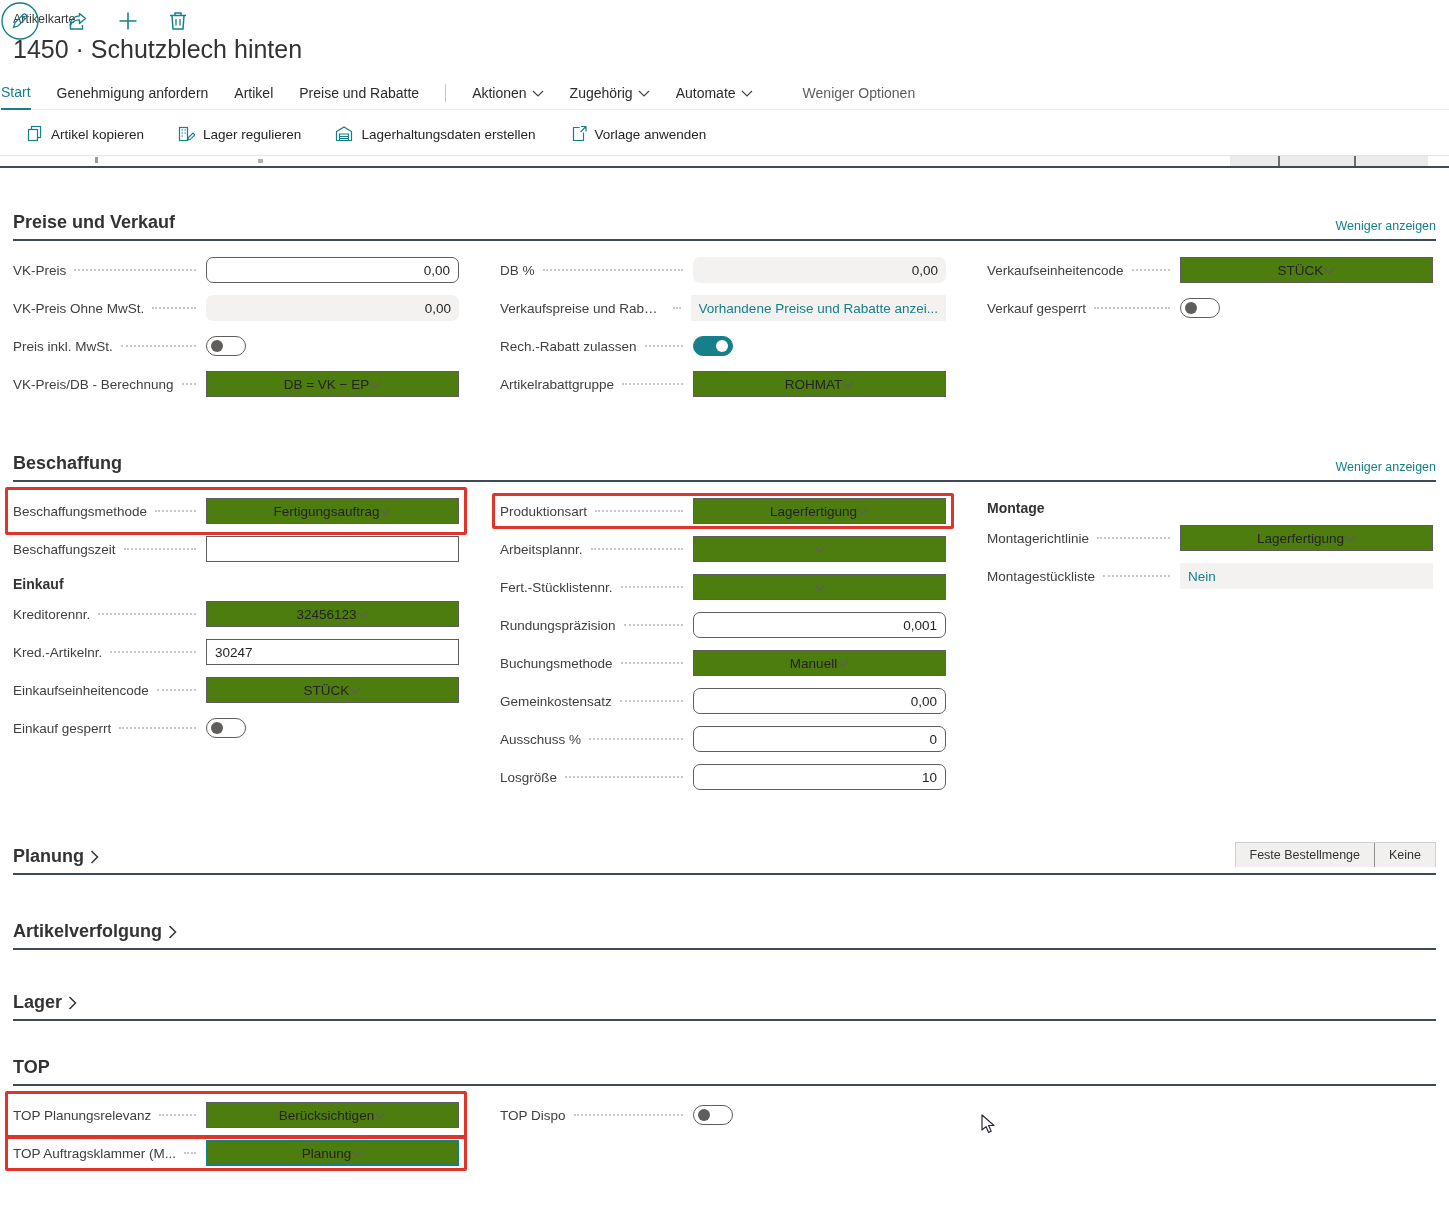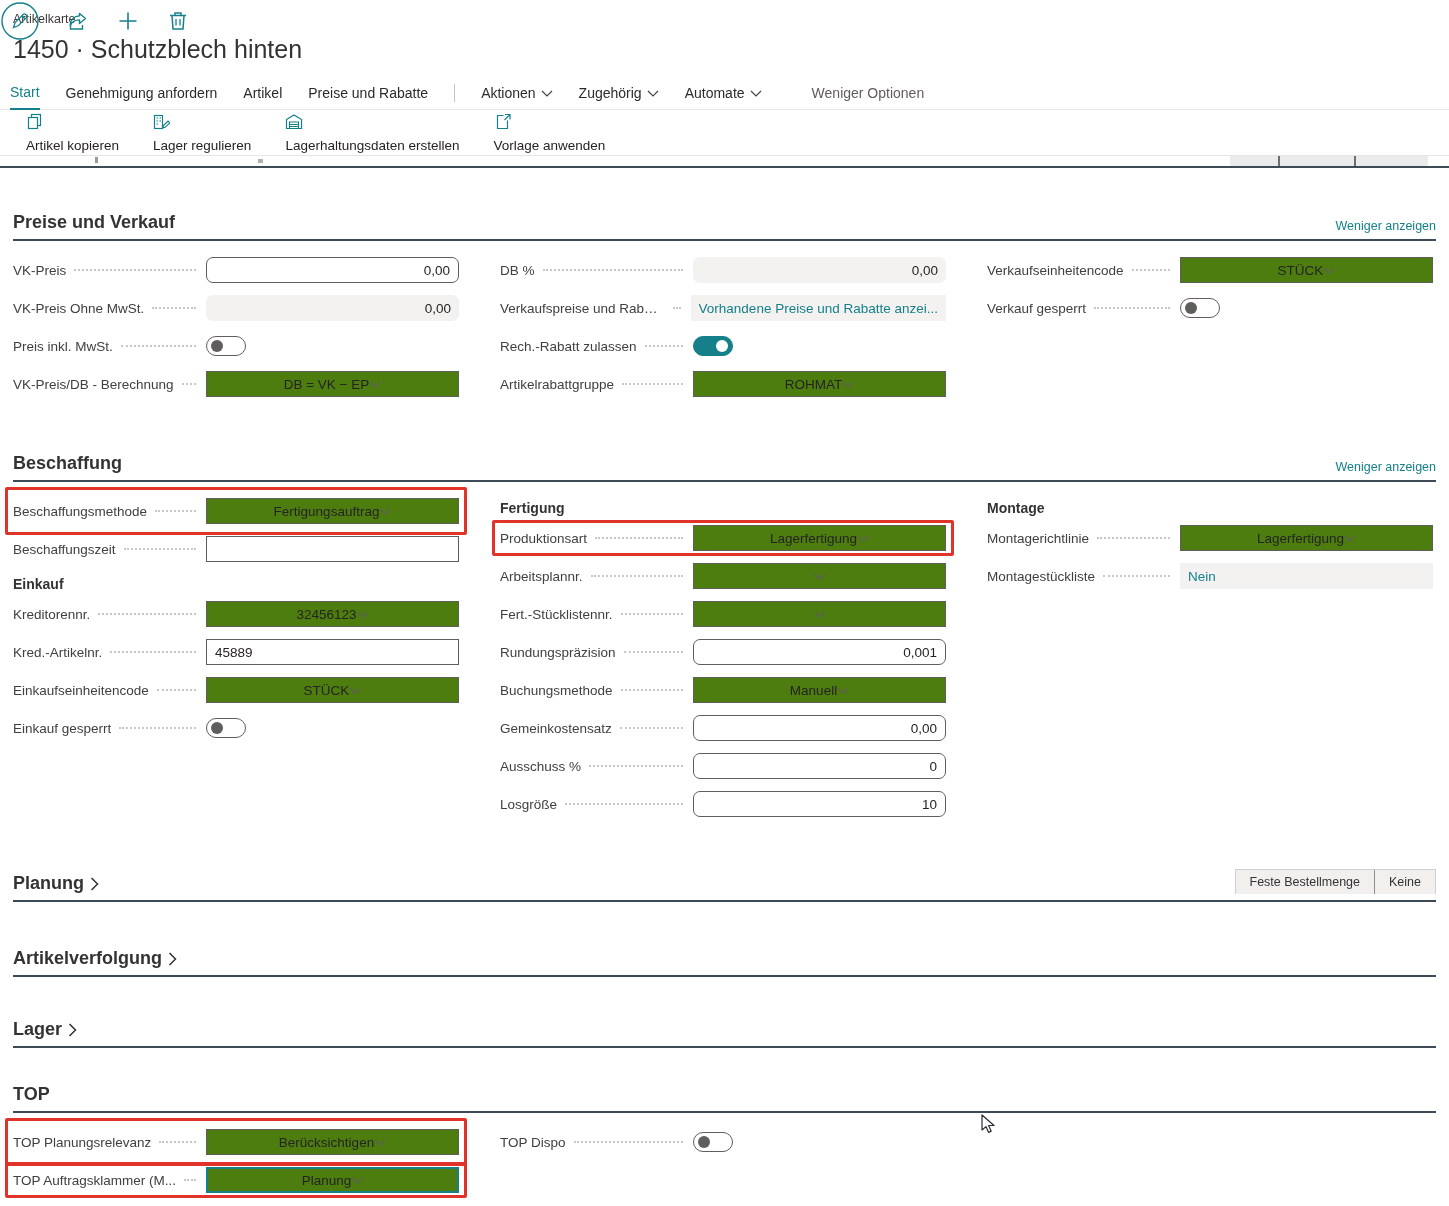--- a/index.html
+++ b/index.html
@@ -5,29 +5,29 @@
   * { box-sizing: border-box; margin: 0; padding: 0; }
   html,body { width:1449px; height:1206px; background:#fff; font-family:"Liberation Sans",sans-serif; color:#252423; overflow:hidden; position:relative; }
 
   
   .caption { padding:12px 0 0 13px; font-size:12.5px; color:#3b3a39; }
   .page-title { padding:9px 0 0 13px; font-size:25px; font-weight:300; color:#333; }
   .hdr-icons { position:absolute; top:0; left:868; height:42px; display:flex; align-items:center; gap:26px; }
   .hdr-icons svg { display:block; cursor:pointer; }
 
   
-  .menubar { margin-top:20px; padding-left:10px; display:flex; align-items:flex-end; gap:26px; border-bottom:1px solid #eceae9; }
+  .menubar { margin-top:20px; padding-left:1px; display:flex; align-items:flex-end; gap:26px; border-bottom:1px solid #eceae9; }
   .tab { font-size:14px; color:#2b2b2b; padding-bottom:8px; white-space:nowrap; cursor:pointer; display:flex; align-items:center; gap:5px; }
   .tab.active { color:#15808a; border-bottom:2px solid #15808a; margin-bottom:-1px; }
   .tab.more { color:#605e5c; margin-left:24px; }
   .menu-divider { width:1px; height:18px; background:#c8c6c4; margin-bottom:7px; }
 
   
   .toolbar { margin-top:9px; padding-left:26px; display:flex; align-items:center; gap:34px; height:28px; }
-  .tb-item { display:flex; align-items:flex-start; gap:8px; font-size:13.5px; color:#252423; cursor:pointer;flex-direction:column; }
+  .tb-item { display:flex; align-items:flex-end; gap:8px; font-size:13.5px; color:#252423; cursor:pointer; }
   .tb-item svg { display:block; }
 
   
   .strip { margin-top:8px; height:13px; position:relative; border-top:1px solid #e6e5e4; border-bottom:2px solid #3f4a57; }
   .strip .frag1 { position:absolute; left:95px; bottom:3px; width:3px; height:6px; background:#9a9a9a; }
   .strip .frag2 { position:absolute; left:258px; bottom:3px; width:5px; height:4px; background:#b0b0b0; }
   .strip .cells { position:absolute; right:21px; bottom:0; display:flex; }
   .strip .cell { height:10px; background:#ebebeb; border-left:2px solid #6d6d6d; }
   .strip .cell:first-child { border-left:none; }
 
@@ -308,21 +308,21 @@
           <span class="val">32456123</span>
           <svg width="12" height="7" viewBox="0 0 12 7">
             <path d="M1 1l5 5 5-5" fill="none" stroke="#605e5c" stroke-width="1.3"></path>
           </svg>
         </div>
     </div>
     <div class="frow">
       <span class="flabel">Kred.-Artikelnr.</span>
         <span class="dots"></span>
       <div class="ctrl input">
-          <span>45889</span>
+          <span>30247</span>
         </div>
     </div>
     <div class="frow">
       <span class="flabel">Einkaufseinheitencode</span>
         <span class="dots"></span>
       <div class="ctrl dropdown">
           <span class="val">STÜCK</span>
           <svg width="12" height="7" viewBox="0 0 12 7">
             <path d="M1 1l5 5 5-5" fill="none" stroke="#605e5c" stroke-width="1.3"></path>
           </svg>
@@ -333,21 +333,20 @@
         <span class="dots"></span>
       <div class="ctrl togglewrap">
           <div class="toggle">
             <div class="knob"></div>
           </div>
         </div>
     </div>
   </div>
 
   <div class="col">
-    <div class="sub-head">Fertigung</div>
     <div class="frow redbox-tight">
       <span class="flabel">Produktionsart</span>
         <span class="dots"></span>
       <div class="ctrl dropdown">
           <span class="val">Lagerfertigung</span>
           <svg width="12" height="7" viewBox="0 0 12 7">
             <path d="M1 1l5 5 5-5" fill="none" stroke="#605e5c" stroke-width="1.3"></path>
           </svg>
         </div>
     </div>

